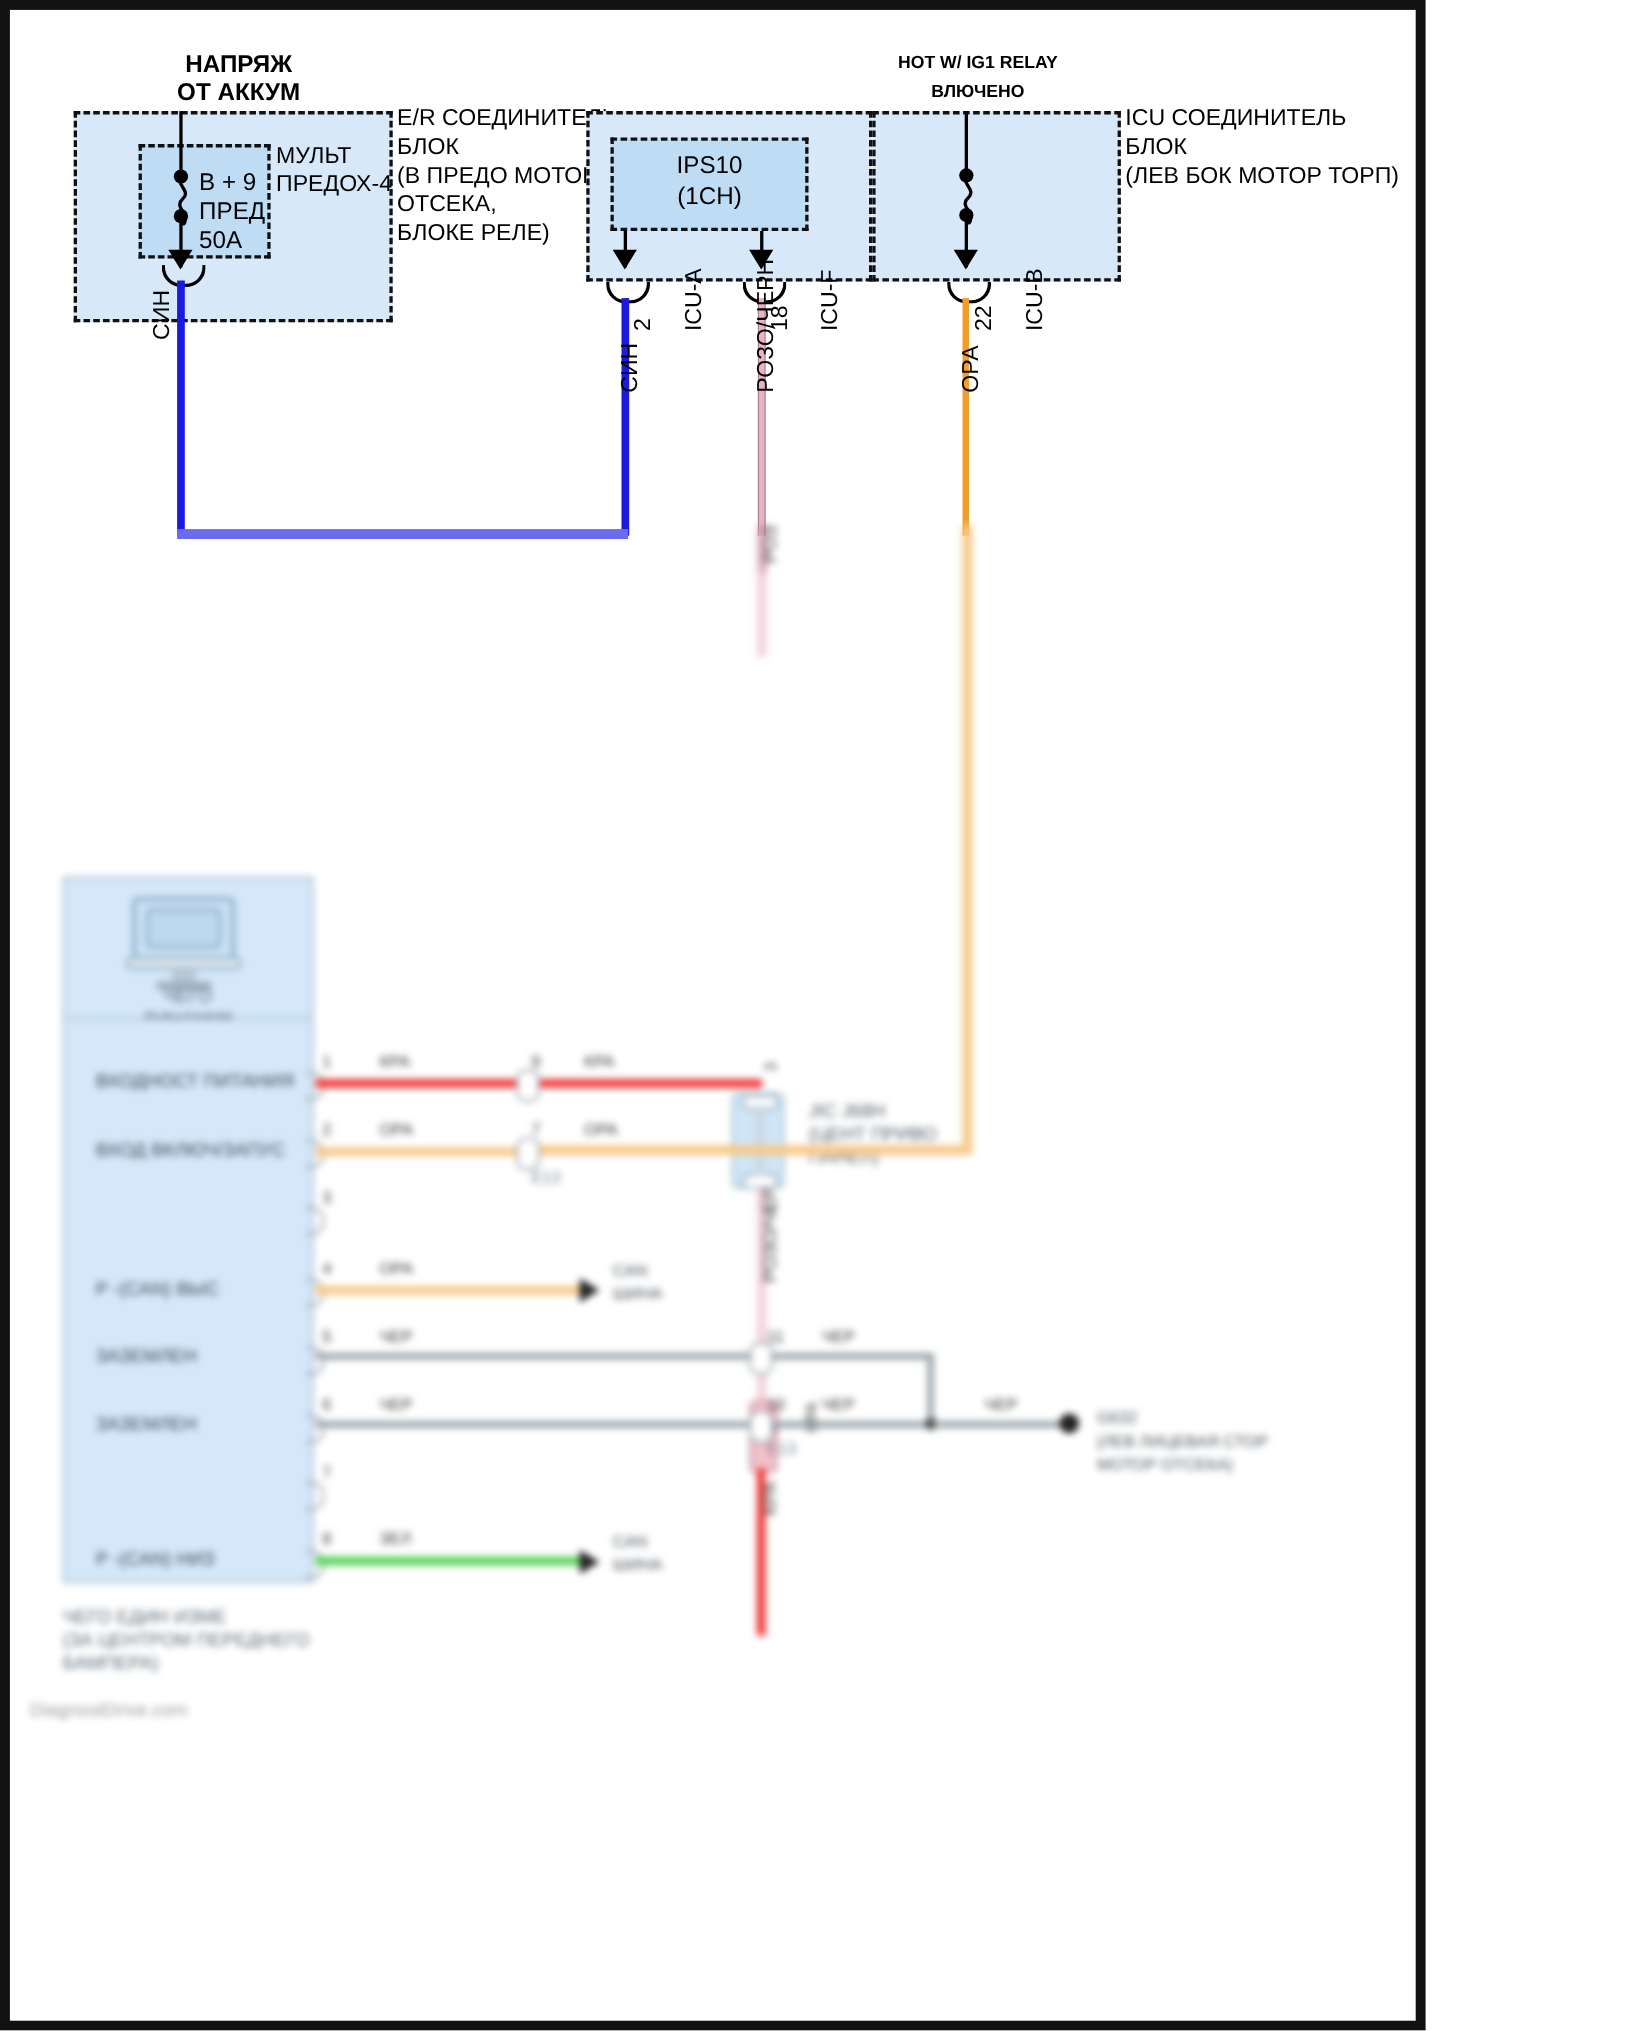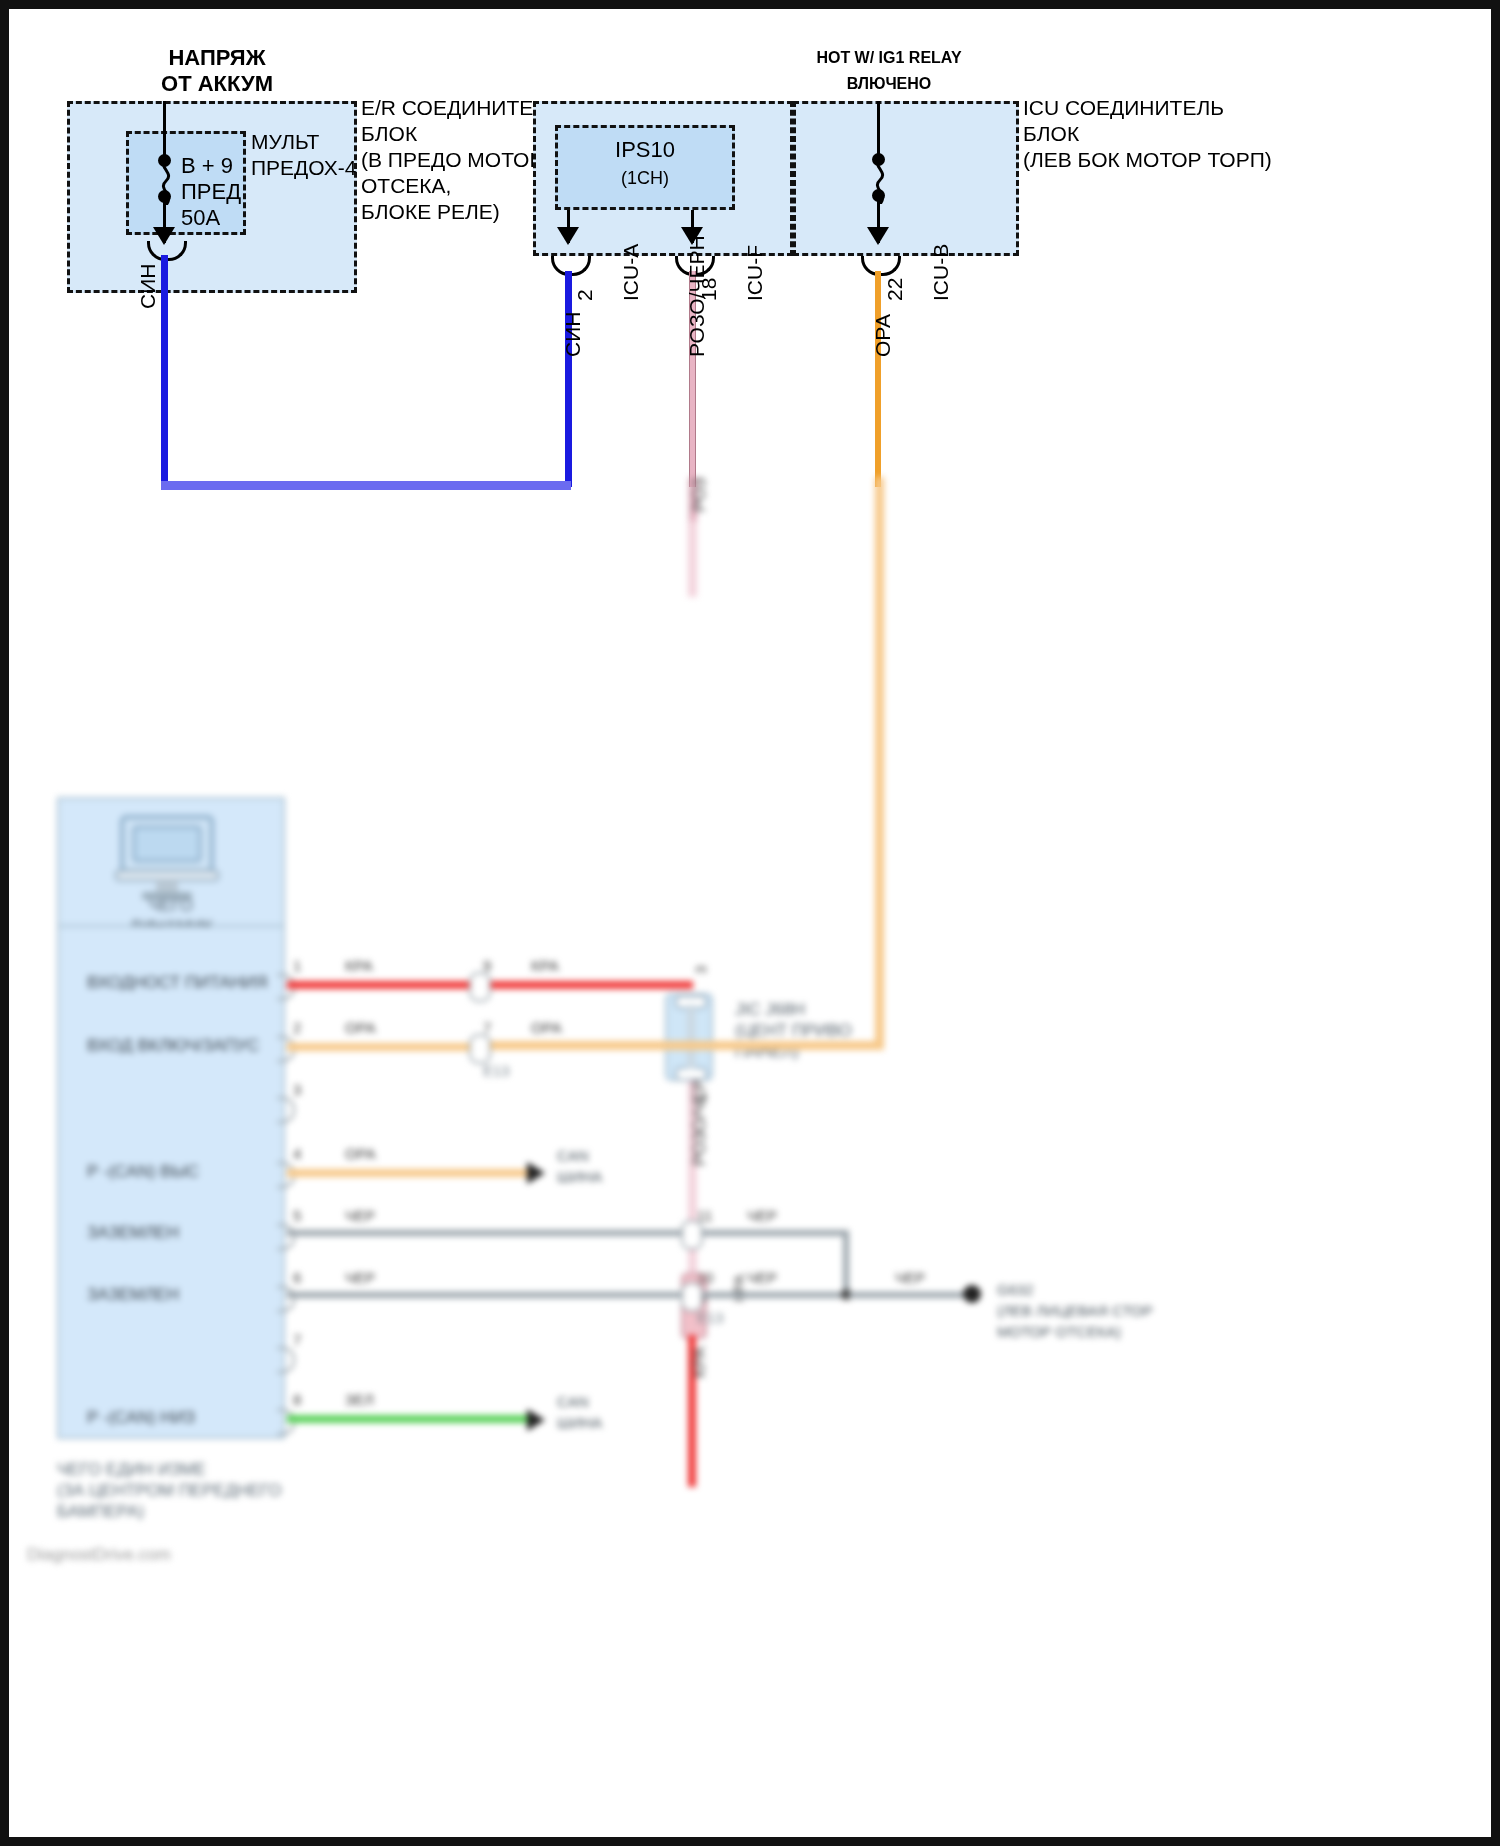--- a/index.html
+++ b/index.html
@@ -1,20 +1,20 @@
 <!DOCTYPE html>
 <html><head>
 <meta charset="utf-8">
 <style>
   html,body{margin:0;padding:0;background:#ffffff;}
   body{font-family:"Liberation Sans", sans-serif;}
 
   #page{
     position:relative;
-    width:1500px;height:1846px;
+    width:1296px;height:1846px;
     background:#ffffff;
     box-sizing:border-box;
     border-left:9px solid #111111;
     border-right:9px solid #111111;
     border-top:9px solid #111111;
     border-bottom:9px solid #111111;
     overflow:hidden;
   }
   #canvas{position:absolute;left:0;top:0;width:1482px;height:1828px;}
   .blk{position:absolute;background:#d7e9f9;border:3px dashed #111;box-sizing:border-box;}
@@ -88,21 +88,21 @@
   <div class="vline" style="left:154px;top:192px;height:42px;"></div>
   <div class="arr" style="left:144px;top:218px;"></div>
   <div class="cup" style="left:138px;top:232px;"></div>
 
   <div class="wire-v" style="left:152px;top:246px;height:232px;background:#1a1ae0;"></div>
   <div class="txt" style="left:126px;top:300px;"><span class="rot" style="display:inline-block;">СИН</span></div>
 
   <div class="blk" style="left:524px;top:92px;width:260px;height:155px;"></div>
   <div class="blk-inner" style="left:546px;top:116px;width:180px;height:85px;"></div>
   <div class="txt" style="left:546px;top:128px;width:180px;text-align:center;font-size:22px;">IPS10</div>
-  <div class="txt" style="left:546px;top:156px;width:180px;text-align:center;font-size:18px;">(1CH)</div>
+  <div class="txt" style="left:546px;top:156px;width:180px;text-align:center;font-size:22px;">(1CH)</div>
 
   <div class="vline" style="left:558px;top:201px;height:33px;"></div>
   <div class="arr" style="left:548px;top:218px;"></div>
   <div class="cup" style="left:542px;top:247px;"></div>
 
   <div class="vline" style="left:682px;top:201px;height:33px;"></div>
   <div class="arr" style="left:672px;top:218px;"></div>
   <div class="cup" style="left:666px;top:247px;"></div>
 
   <div class="blk" style="left:784px;top:92px;width:226px;height:155px;"></div>

